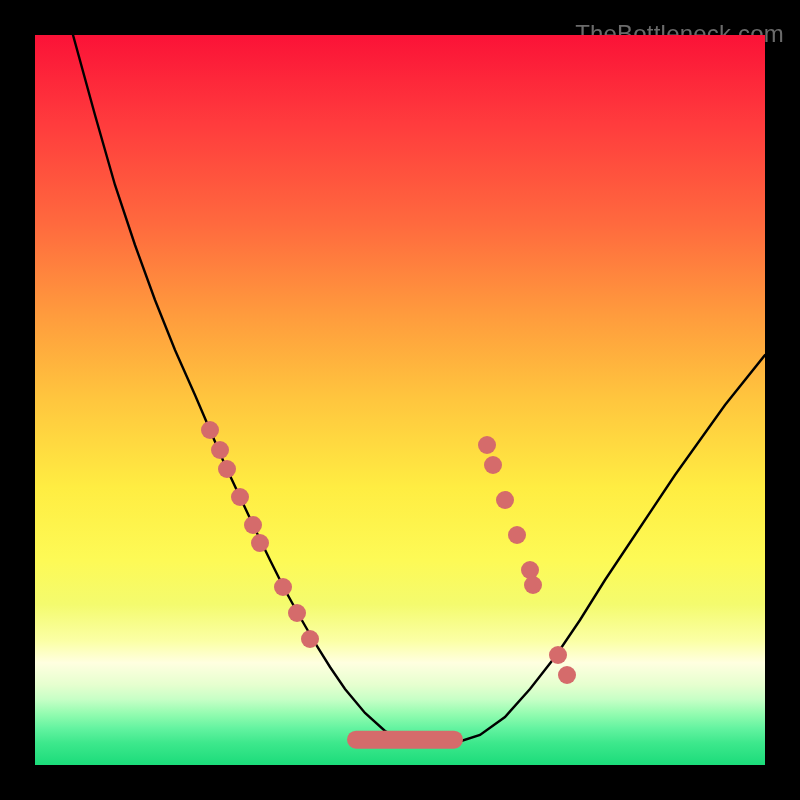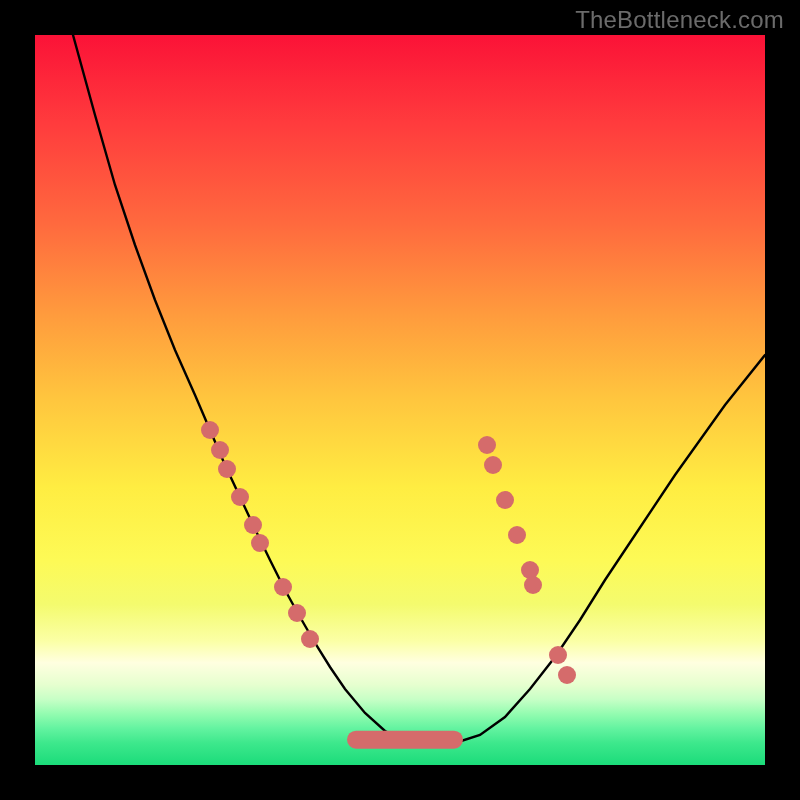--- a/index.html
+++ b/index.html
@@ -38,21 +38,21 @@
       #ffffe0 86%,
       #e6ffcf 89%,
       #c7ffc6 91%,
       #93fcb0 93%,
       #63f3a0 95%,
       #3de88c 97%,
       #1bdc7a 100%);
   }
   .watermark {
     position: absolute;
-    top: 6px;
+    top: 20px;
     right: 16px;
     color: #6b6b6b;
     font-size: 24px;
     letter-spacing: 0.2px;
     font-weight: 400;
   }
   svg.curve {
     position: absolute;
     left: 0;
     top: 0;

